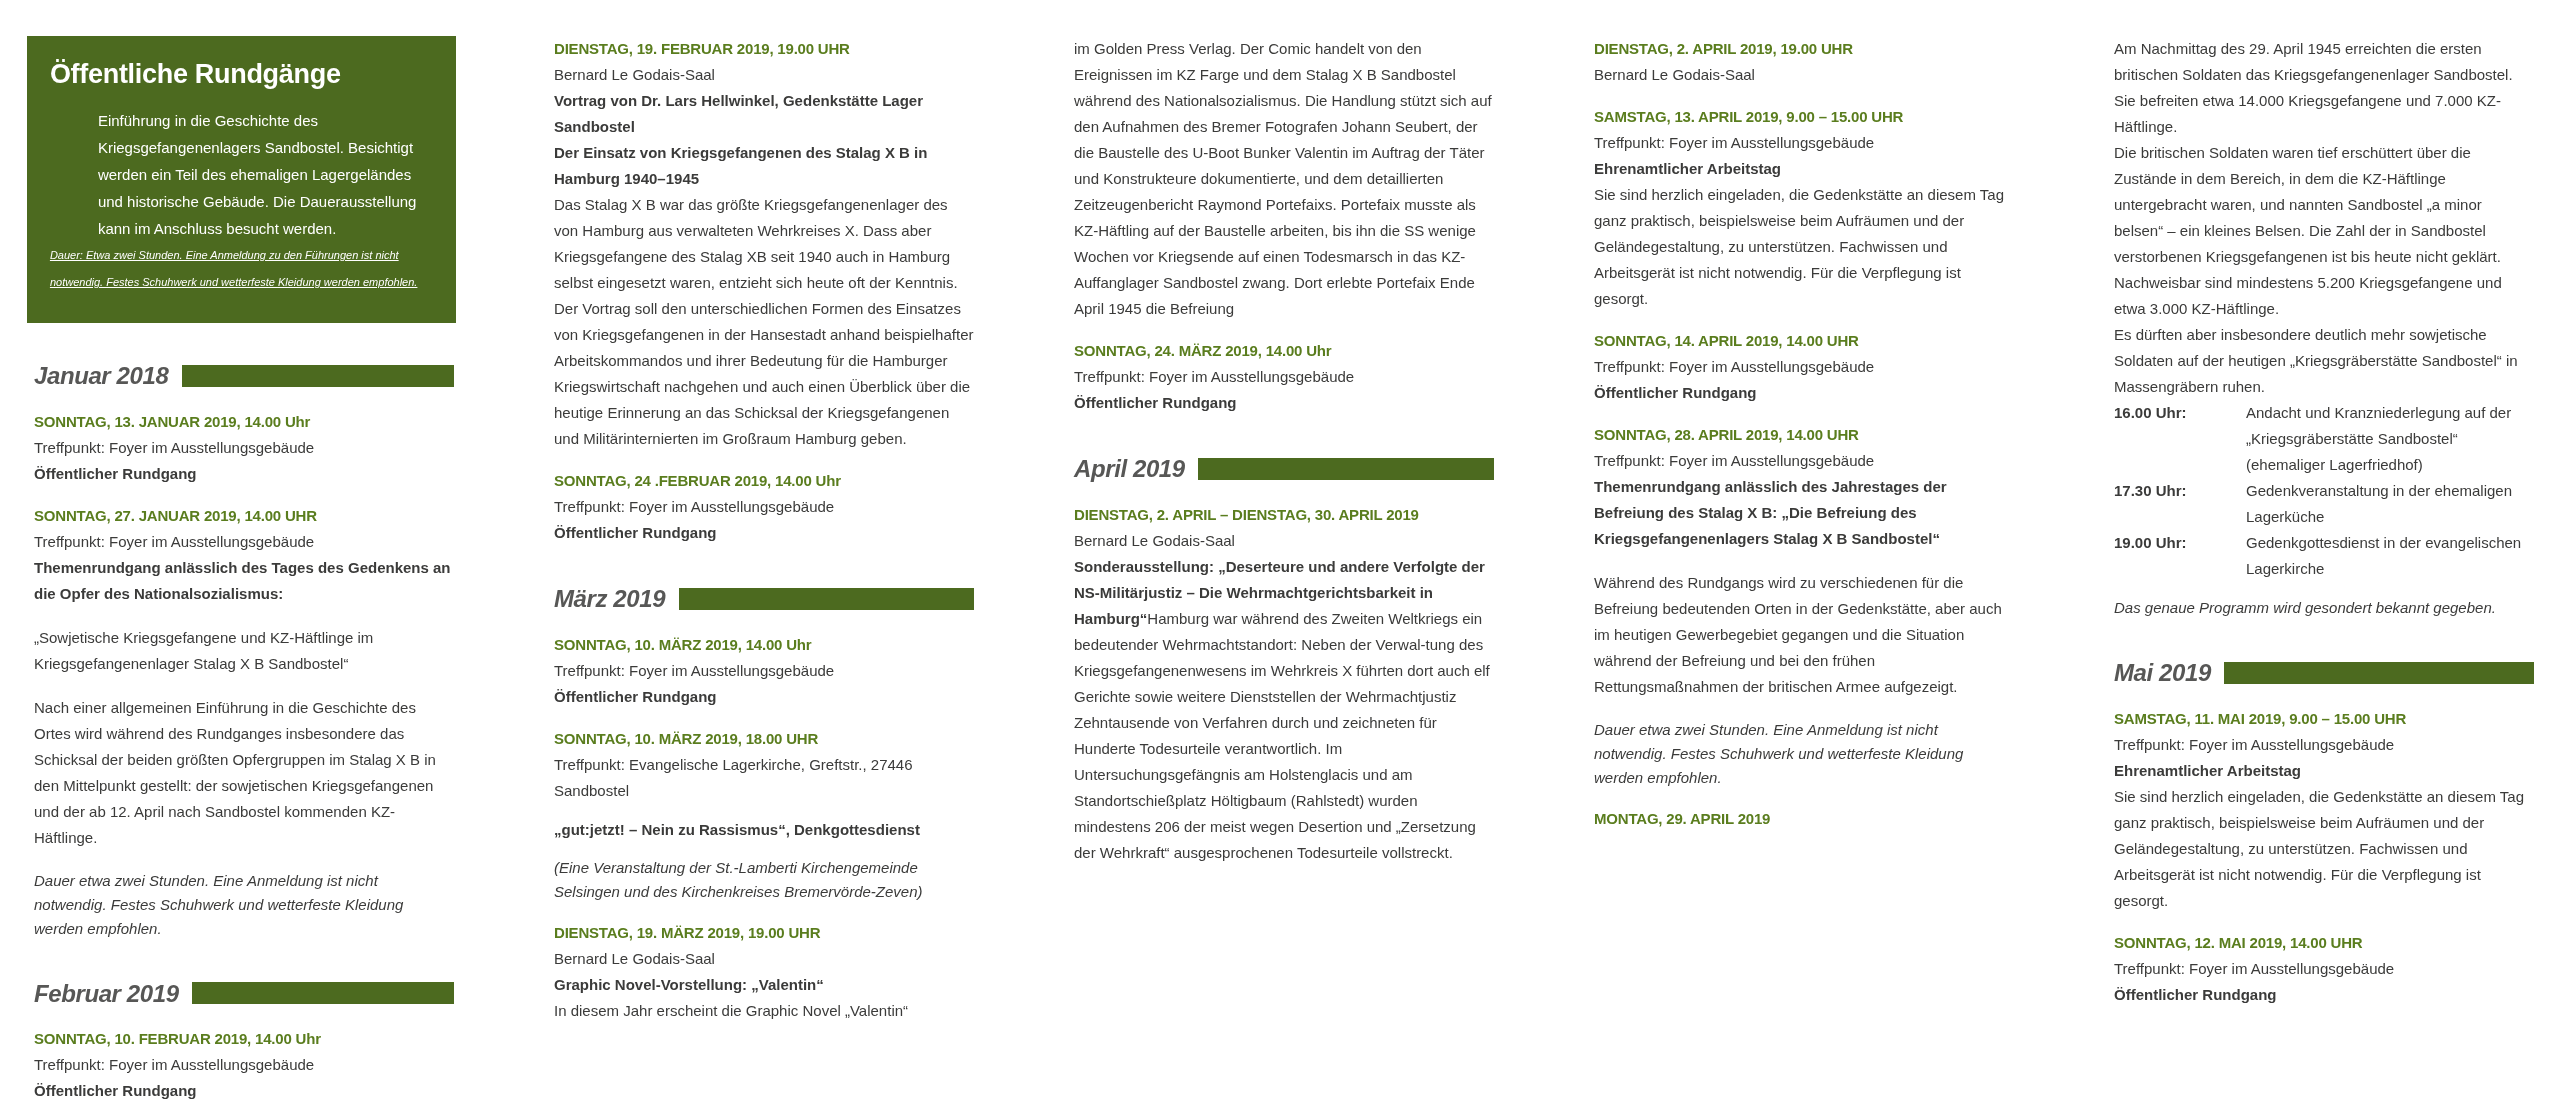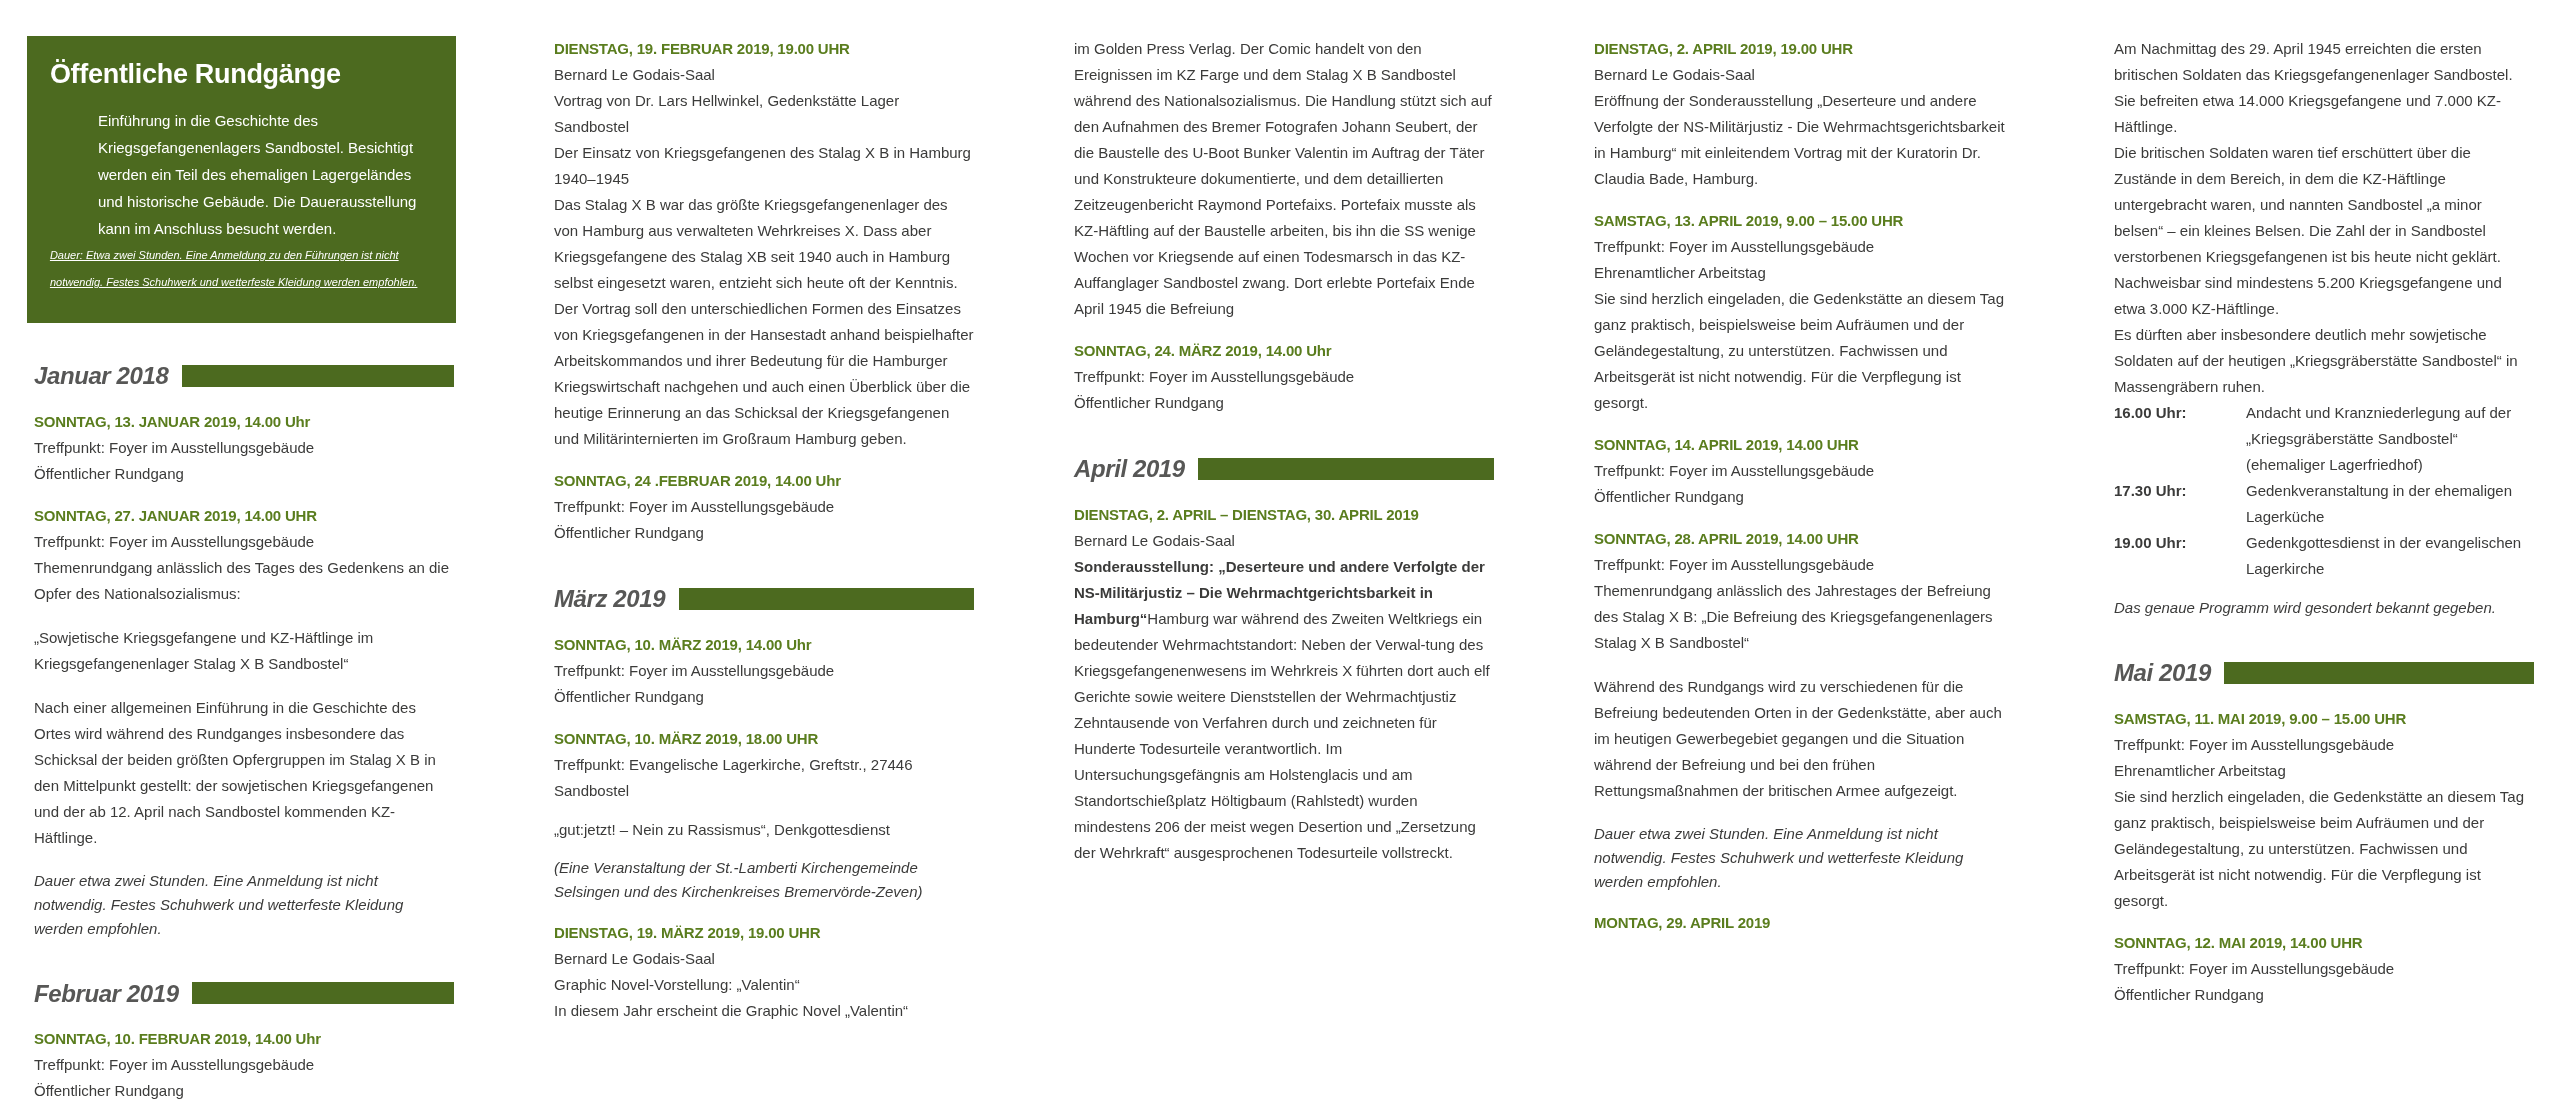--- a/index.html
+++ b/index.html
@@ -35,21 +35,21 @@
 
   
   .month{display:flex;align-items:center;gap:13.4px;margin:39px 0 19.6px 0;font-style:italic;}
   .month-label{font-size:24px;font-weight:bold;color:var(--month-gray);letter-spacing:-0.4px;white-space:nowrap;line-height:27px;}
   .month-bar{flex:1;height:22px;background:var(--green);}
 
   
   .event,.lines-block{margin:16px 0 0 0;}
   .date{color:var(--date-green);font-weight:bold;letter-spacing:-0.2px;}
   .line{}
-  .line.bold{font-weight:normal;}
+  .line.bold{font-weight:bold;}
   .line.italic{font-style:italic;line-height:24px;}
   .line.gap{margin-top:13.4px;}
   .bold{font-weight:bold;}
 
   .para{margin:18px 0 0 0;}
   .para.italic{font-style:italic;line-height:24px;}
 
   
   .schedule{margin:0;}
   .srow{display:flex;}
@@ -143,21 +143,20 @@
       <div class="event">
         <div class="date">DIENSTAG, 2. APRIL – DIENSTAG, 30. APRIL 2019</div>
         <div class="line">Bernard Le Godais-Saal</div>
         <div class="line"><span class="bold">Sonderausstellung: „Deserteure und andere Verfolgte der NS-Militärjustiz – Die Wehrmachtgerichtsbarkeit in Hamburg“</span><span>Hamburg war während des Zweiten Weltkriegs ein bedeutender Wehrmachtstandort: Neben der Verwal-tung des Kriegsgefangenenwesens im Wehrkreis X führten dort auch elf Gerichte sowie weitere Dienststellen der Wehrmachtjustiz Zehntausende von Verfahren durch und zeichneten für Hunderte Todesurteile verantwortlich. Im Untersuchungsgefängnis am Holstenglacis und am Standortschießplatz Höltigbaum (Rahlstedt) wurden mindestens 206 der meist wegen Desertion und „Zersetzung der Wehrkraft“ ausgesprochenen Todesurteile vollstreckt.</span></div>
       </div>
     </div>
   <div class="col">
       <div class="event">
         <div class="date">DIENSTAG, 2. APRIL 2019, 19.00 UHR</div>
         <div class="line">Bernard Le Godais-Saal</div>
-        <div class="line bold">Eröffnung der Sonderausstellung „Deserteure und andere Verfolgte der NS-Militärjustiz - Die Wehrmachtsgerichtsbarkeit in Hamburg“ mit einleitendem Vortrag mit der Kuratorin Dr. Claudia Bade, Hamburg.</div>
       </div>
       <div class="event">
         <div class="date">SAMSTAG, 13. APRIL 2019, 9.00 – 15.00 UHR</div>
         <div class="line">Treffpunkt: Foyer im Ausstellungsgebäude</div>
         <div class="line bold">Ehrenamtlicher Arbeitstag</div>
         <div class="line">Sie sind herzlich eingeladen, die Gedenkstätte an diesem Tag ganz praktisch, beispielsweise beim Aufräumen und der Geländegestaltung, zu unterstützen. Fachwissen und Arbeitsgerät ist nicht notwendig. Für die Verpflegung ist gesorgt.</div>
       </div>
       <div class="event">
         <div class="date">SONNTAG, 14. APRIL 2019, 14.00 UHR</div>
         <div class="line">Treffpunkt: Foyer im Ausstellungsgebäude</div>

